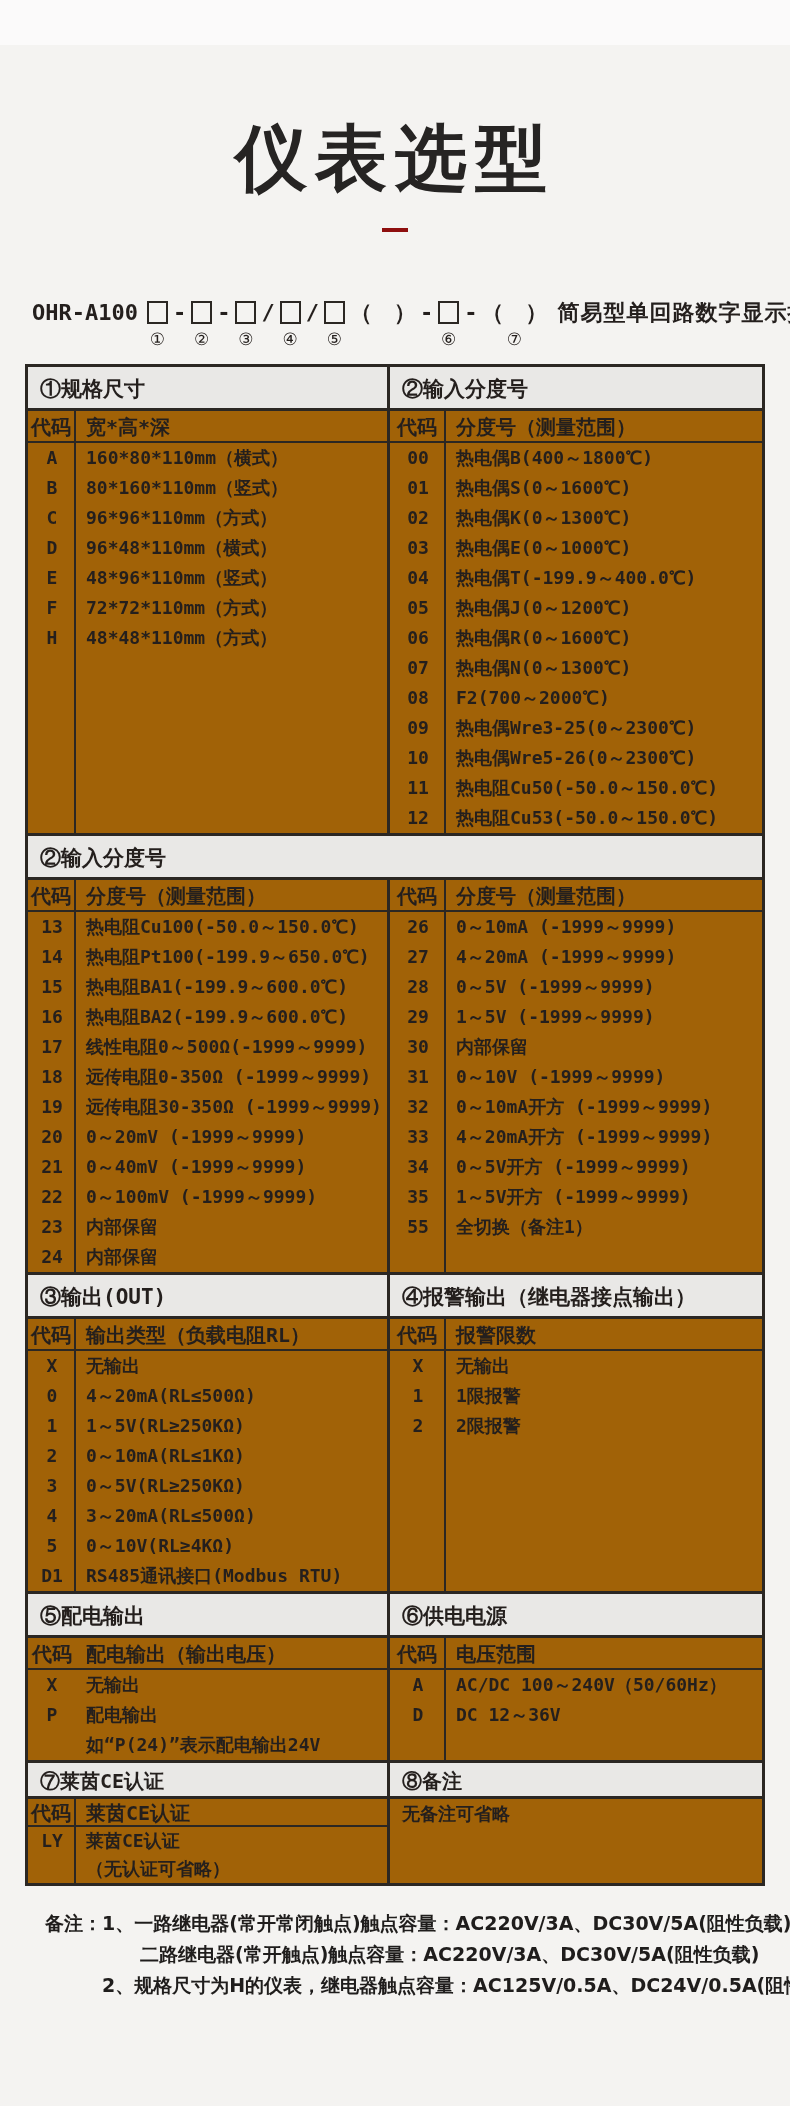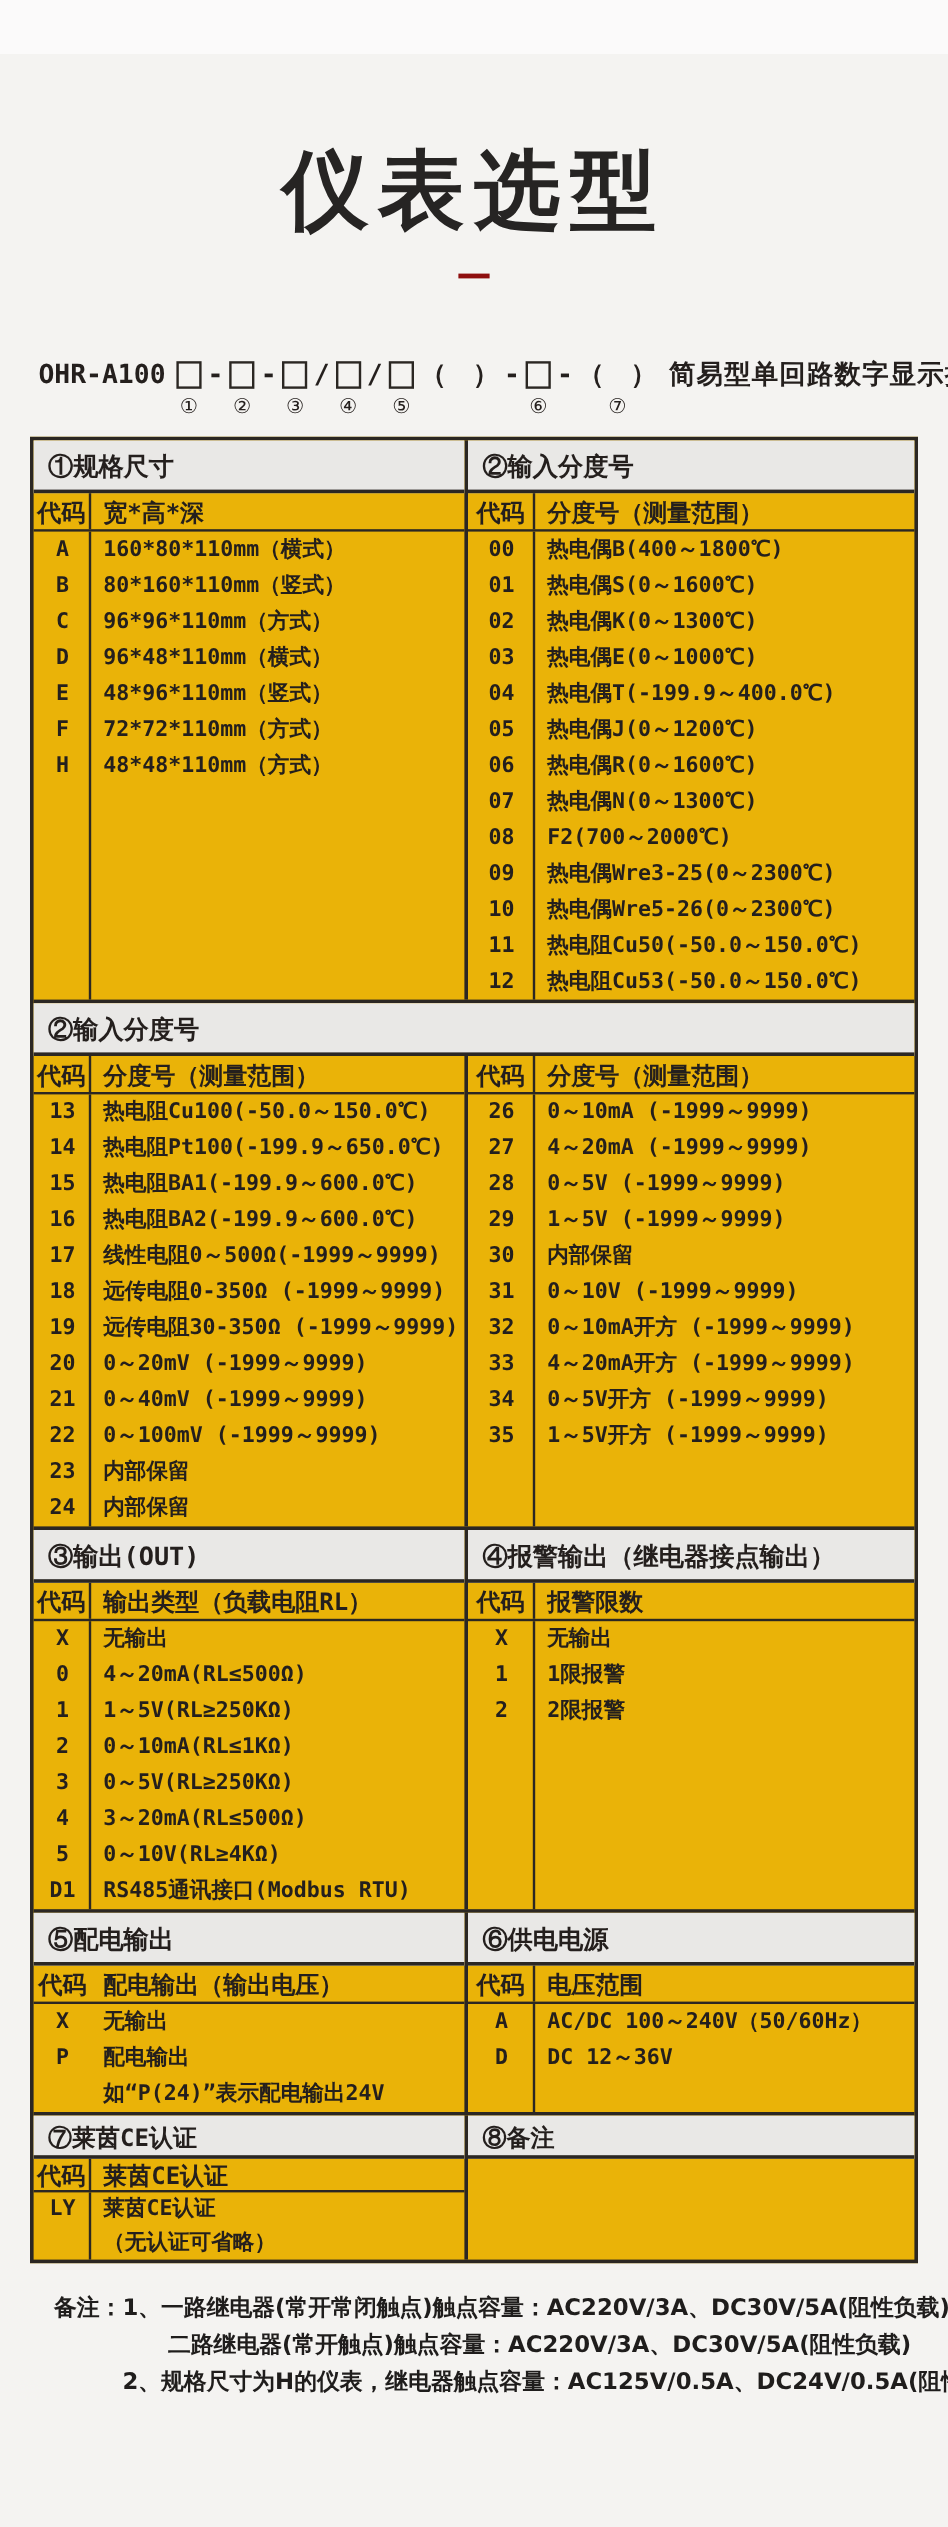--- a/index.html
+++ b/index.html
@@ -39,21 +39,21 @@
   .mtok{display:inline-flex;flex-direction:column;align-items:center;margin:0 2px;}
   .mtok .mglyph{height:30px;line-height:30px;display:block;}
   .mtok .msub{height:22px;line-height:22px;font-size:17px;font-weight:400;display:block;}
   .mbox{display:block;width:21px;height:23px;border:2px solid var(--border,#2b2723);margin:3px 1px 4px 1px;background:transparent;}
   .mlabel{margin-right:6px;}
   .msuffix{margin-left:8px;letter-spacing:1px;}
   
   .sel-table{
     width:740px;margin:14px 0 0 25px;
     border:3px solid var(--border,#2b2723);
-    background:#eab308;
+    background:#a16207;
   }
   .band{display:flex;align-items:stretch;}
   .band + .band{border-top:3px solid var(--border,#2b2723);}
   .half{display:flex;flex-direction:column;}
   .half.l{flex:0 0 362px;width:362px;border-right:3px solid var(--border,#2b2723);}
   .half.r{flex:1;}
   .sec-hdr{
     height:44px;line-height:44px;flex:0 0 44px;
     background:var(--header-fill,#e9e8e6);
     border-bottom:3px solid var(--border,#2b2723);
@@ -425,20 +425,24 @@
               <div class="row">
                 <span class="code">34</span>
                 <span class="desc">0～5V开方 (-1999～9999)</span>
               </div>
 
               <div class="row">
                 <span class="code">35</span>
                 <span class="desc">1～5V开方 (-1999～9999)</span>
               </div>
 
+              <div class="row">
+                <span class="code">55</span>
+                <span class="desc">全切换（备注1）</span>
+              </div>
             </div>
         </div>
       </div>
     </section>
 
     <section class="band band-c">
       <div class="half l">
         <div class="sec-hdr">③输出(OUT)</div>
         <div class="col-hdr">
           <span class="code">代码</span>
@@ -574,20 +578,21 @@
             </div>
 
             <div class="row">
               <span class="code"></span>
               <span class="desc">（无认证可省略）</span>
             </div>
           </div>
       </div>
       <div class="half r">
         <div class="sec-hdr">⑧备注</div>
+        <div class="plain-body">无备注可省略</div>
       </div>
     </section>
 
   </div>
 
   <div class="notes">
     <div class="notes-label">备注：</div>
     <div class="notes-lines">
       <div class="nline">1、一路继电器(常开常闭触点)触点容量：AC220V/3A、DC30V/5A(阻性负载)</div>
       <div class="nline ind">二路继电器(常开触点)触点容量：AC220V/3A、DC30V/5A(阻性负载)</div>

